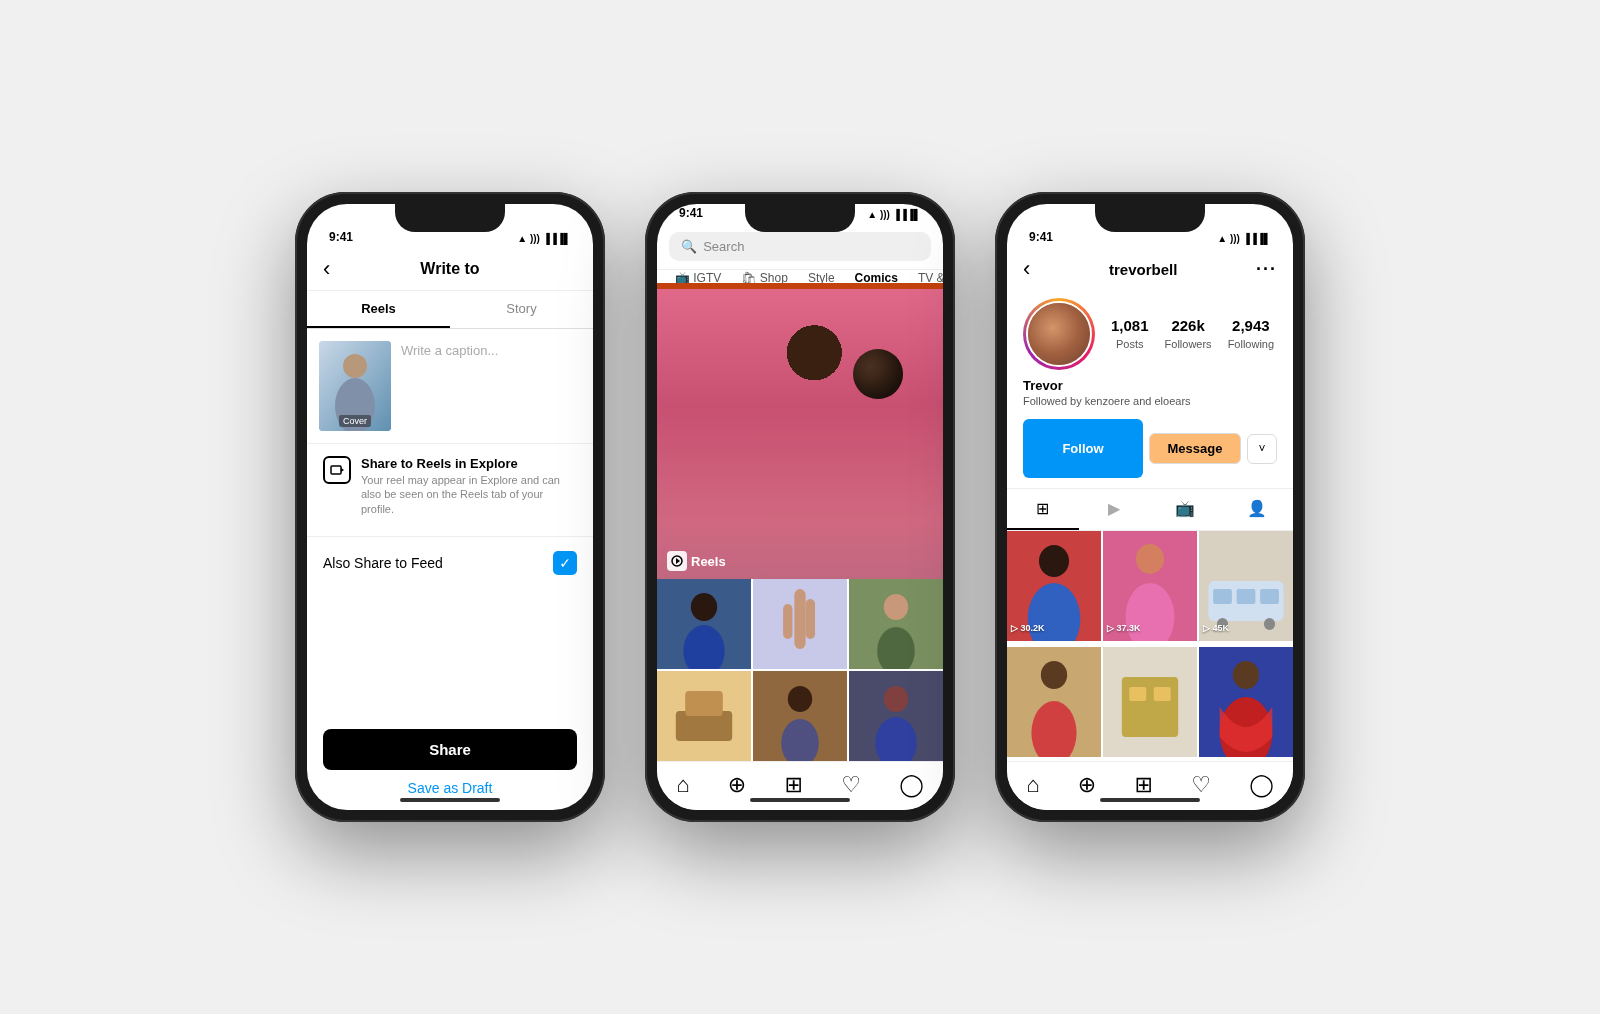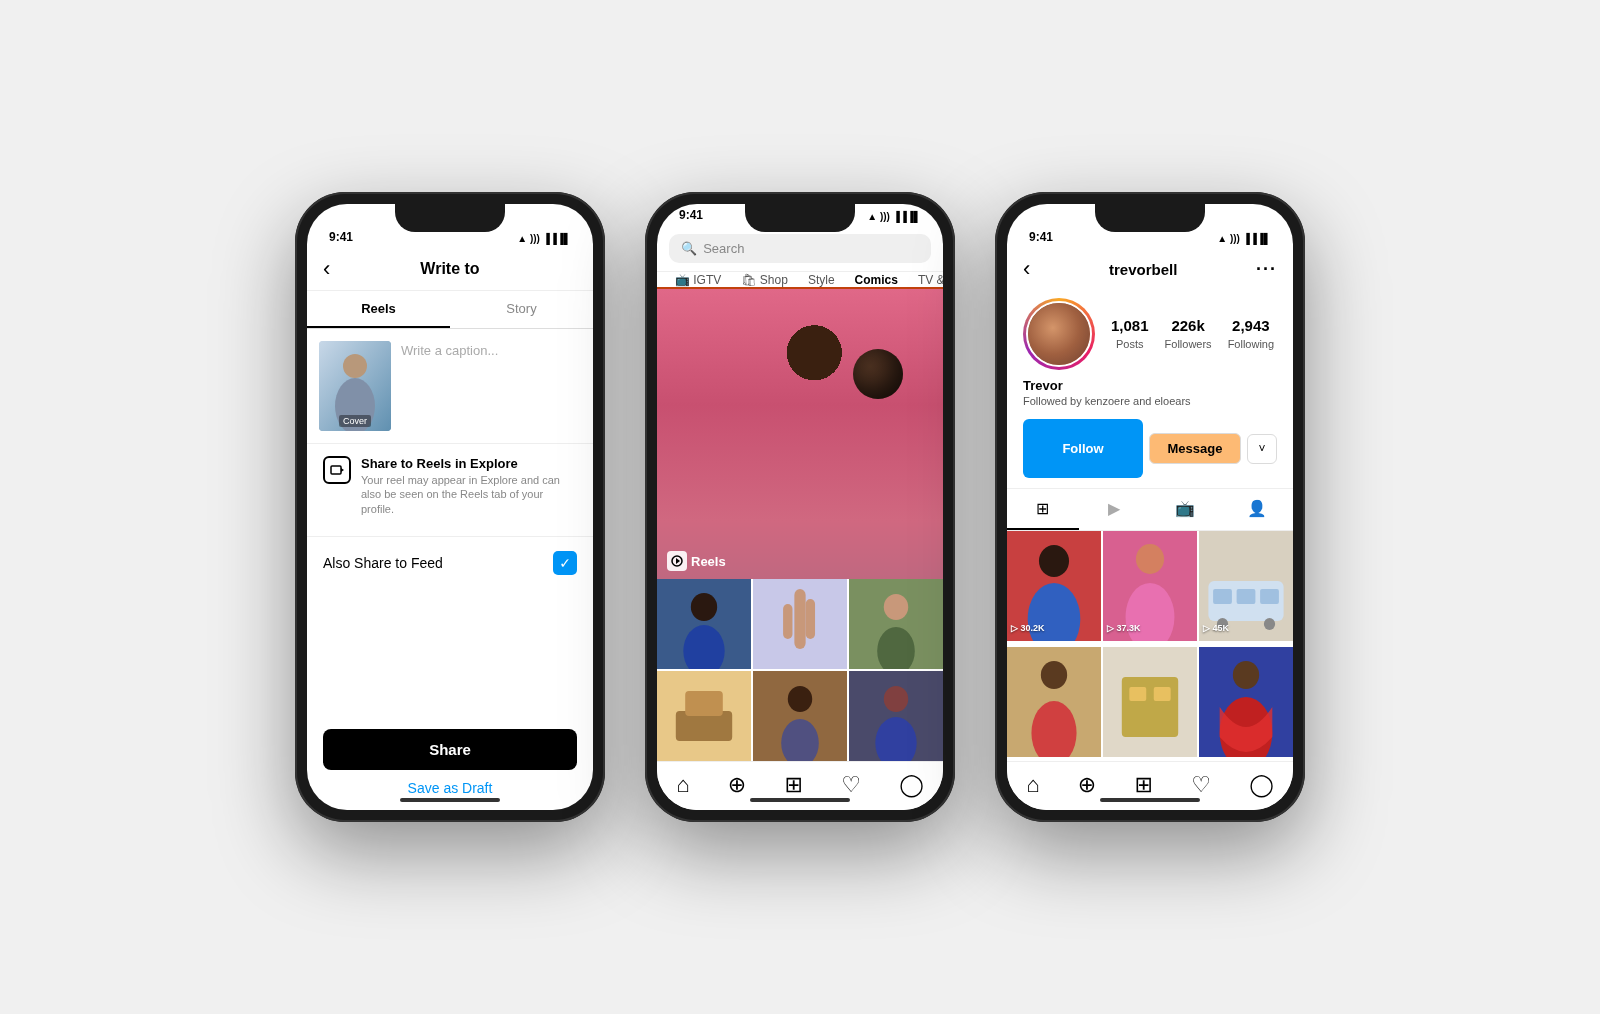--- a/index.html
+++ b/index.html
@@ -256,21 +256,21 @@
       align-items: center;
       gap: 6px;
       font-size: 13px;
       color: #888;
     }
 
     .category-tabs {
       display: flex;
       overflow-x: hidden;
       gap: 0;
-      border-bottom: 2px solid #c2410c;
+      border-bottom: 6px solid #c2410c;
       padding: 0 8px;
     }
     .cat-tab {
       padding: 8px 10px;
       font-size: 12px;
       font-weight: 500;
       color: #555;
       white-space: nowrap;
       display: flex;
       align-items: center;

